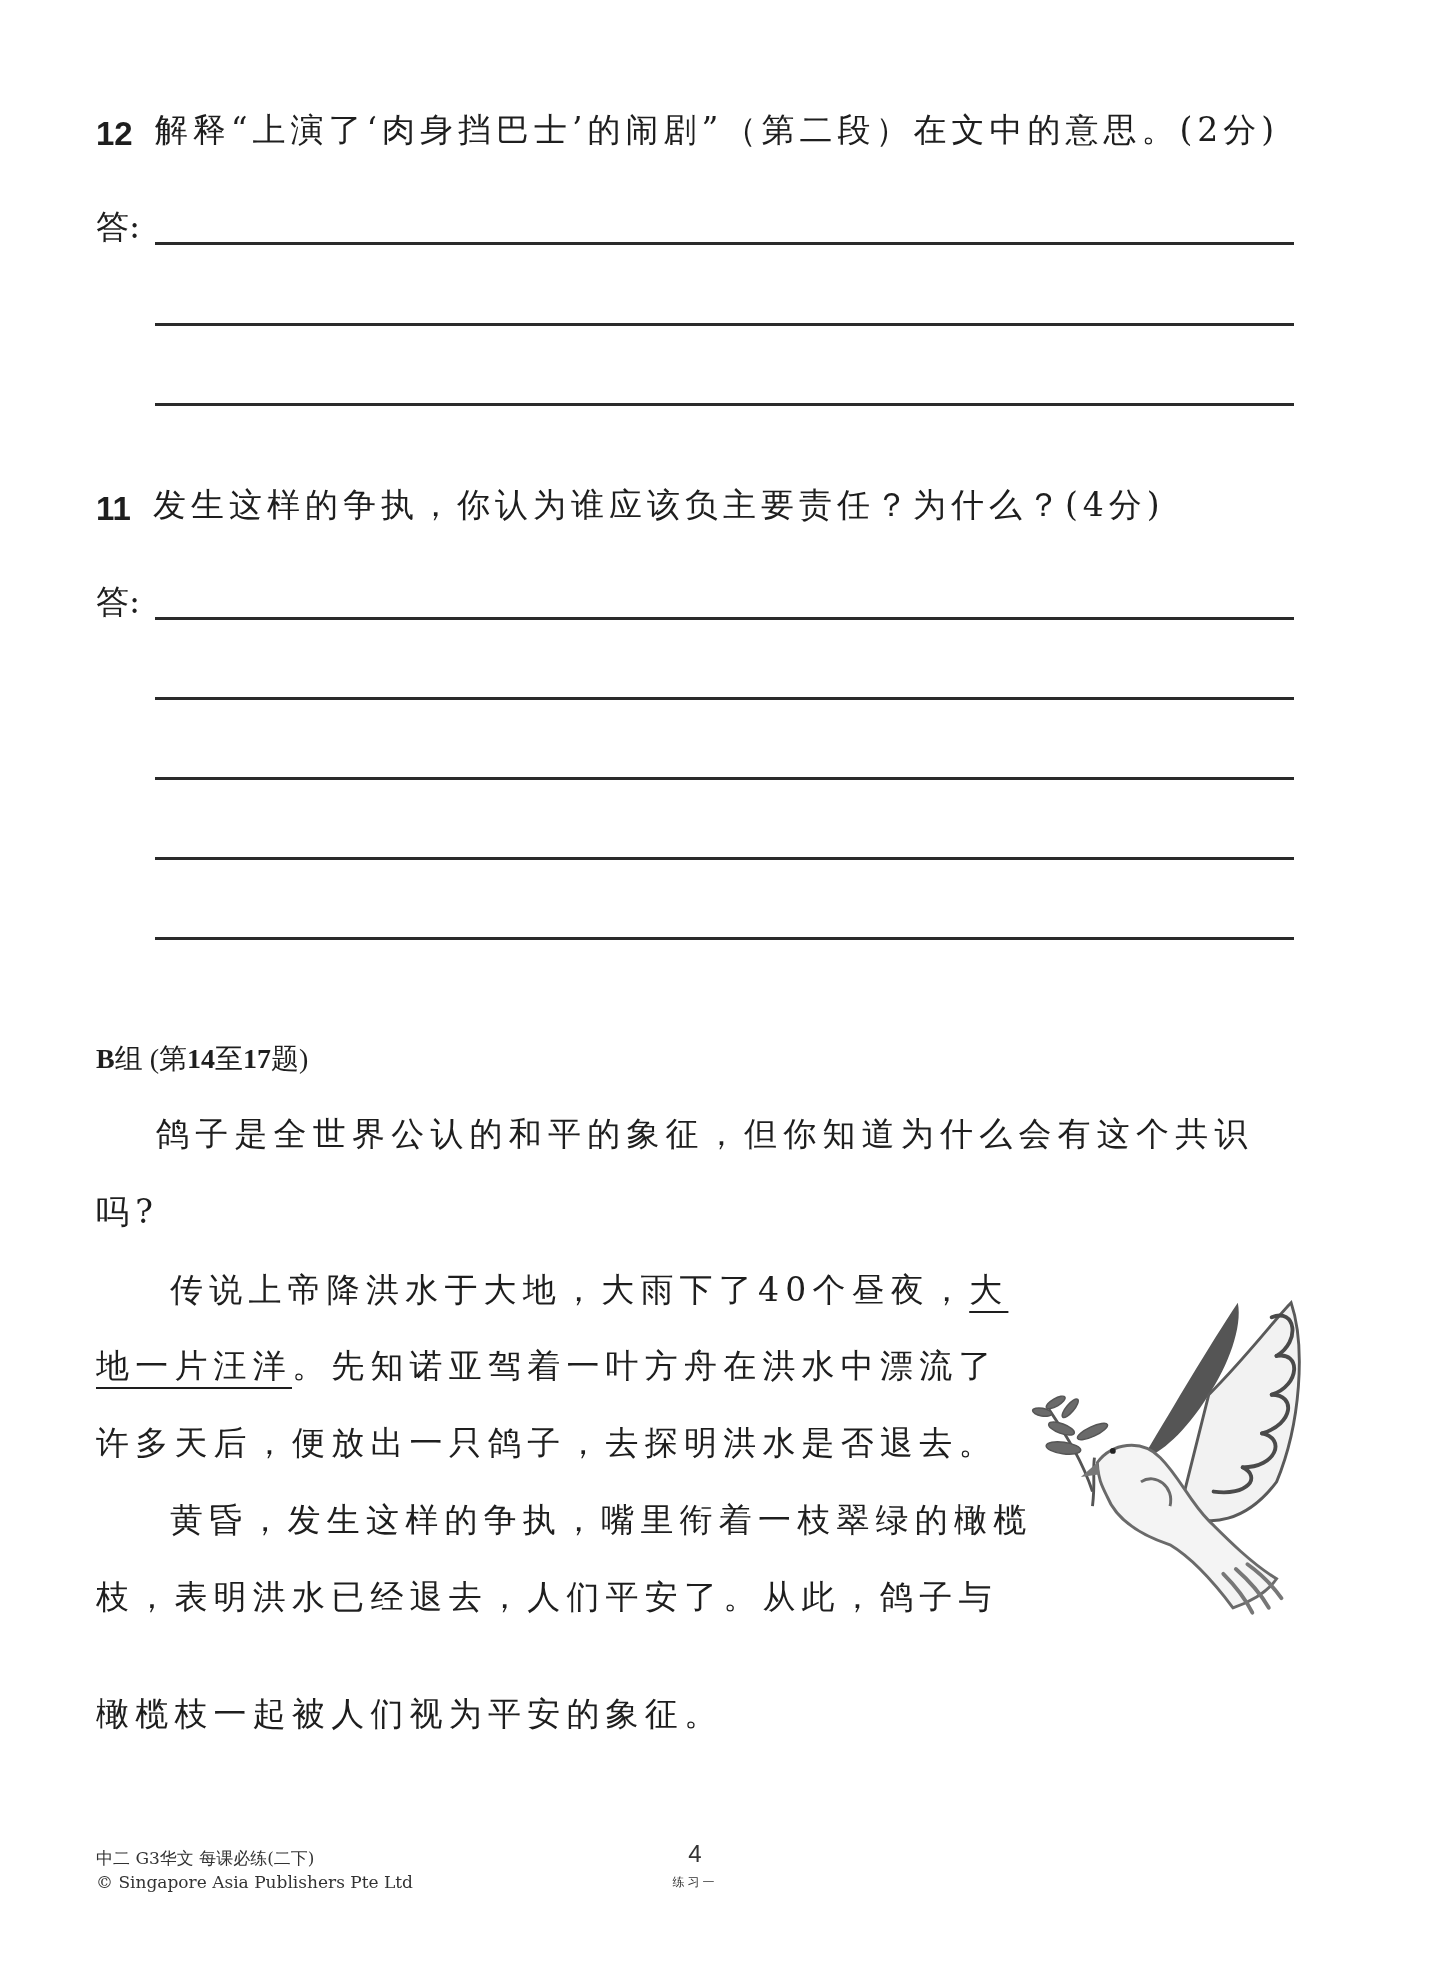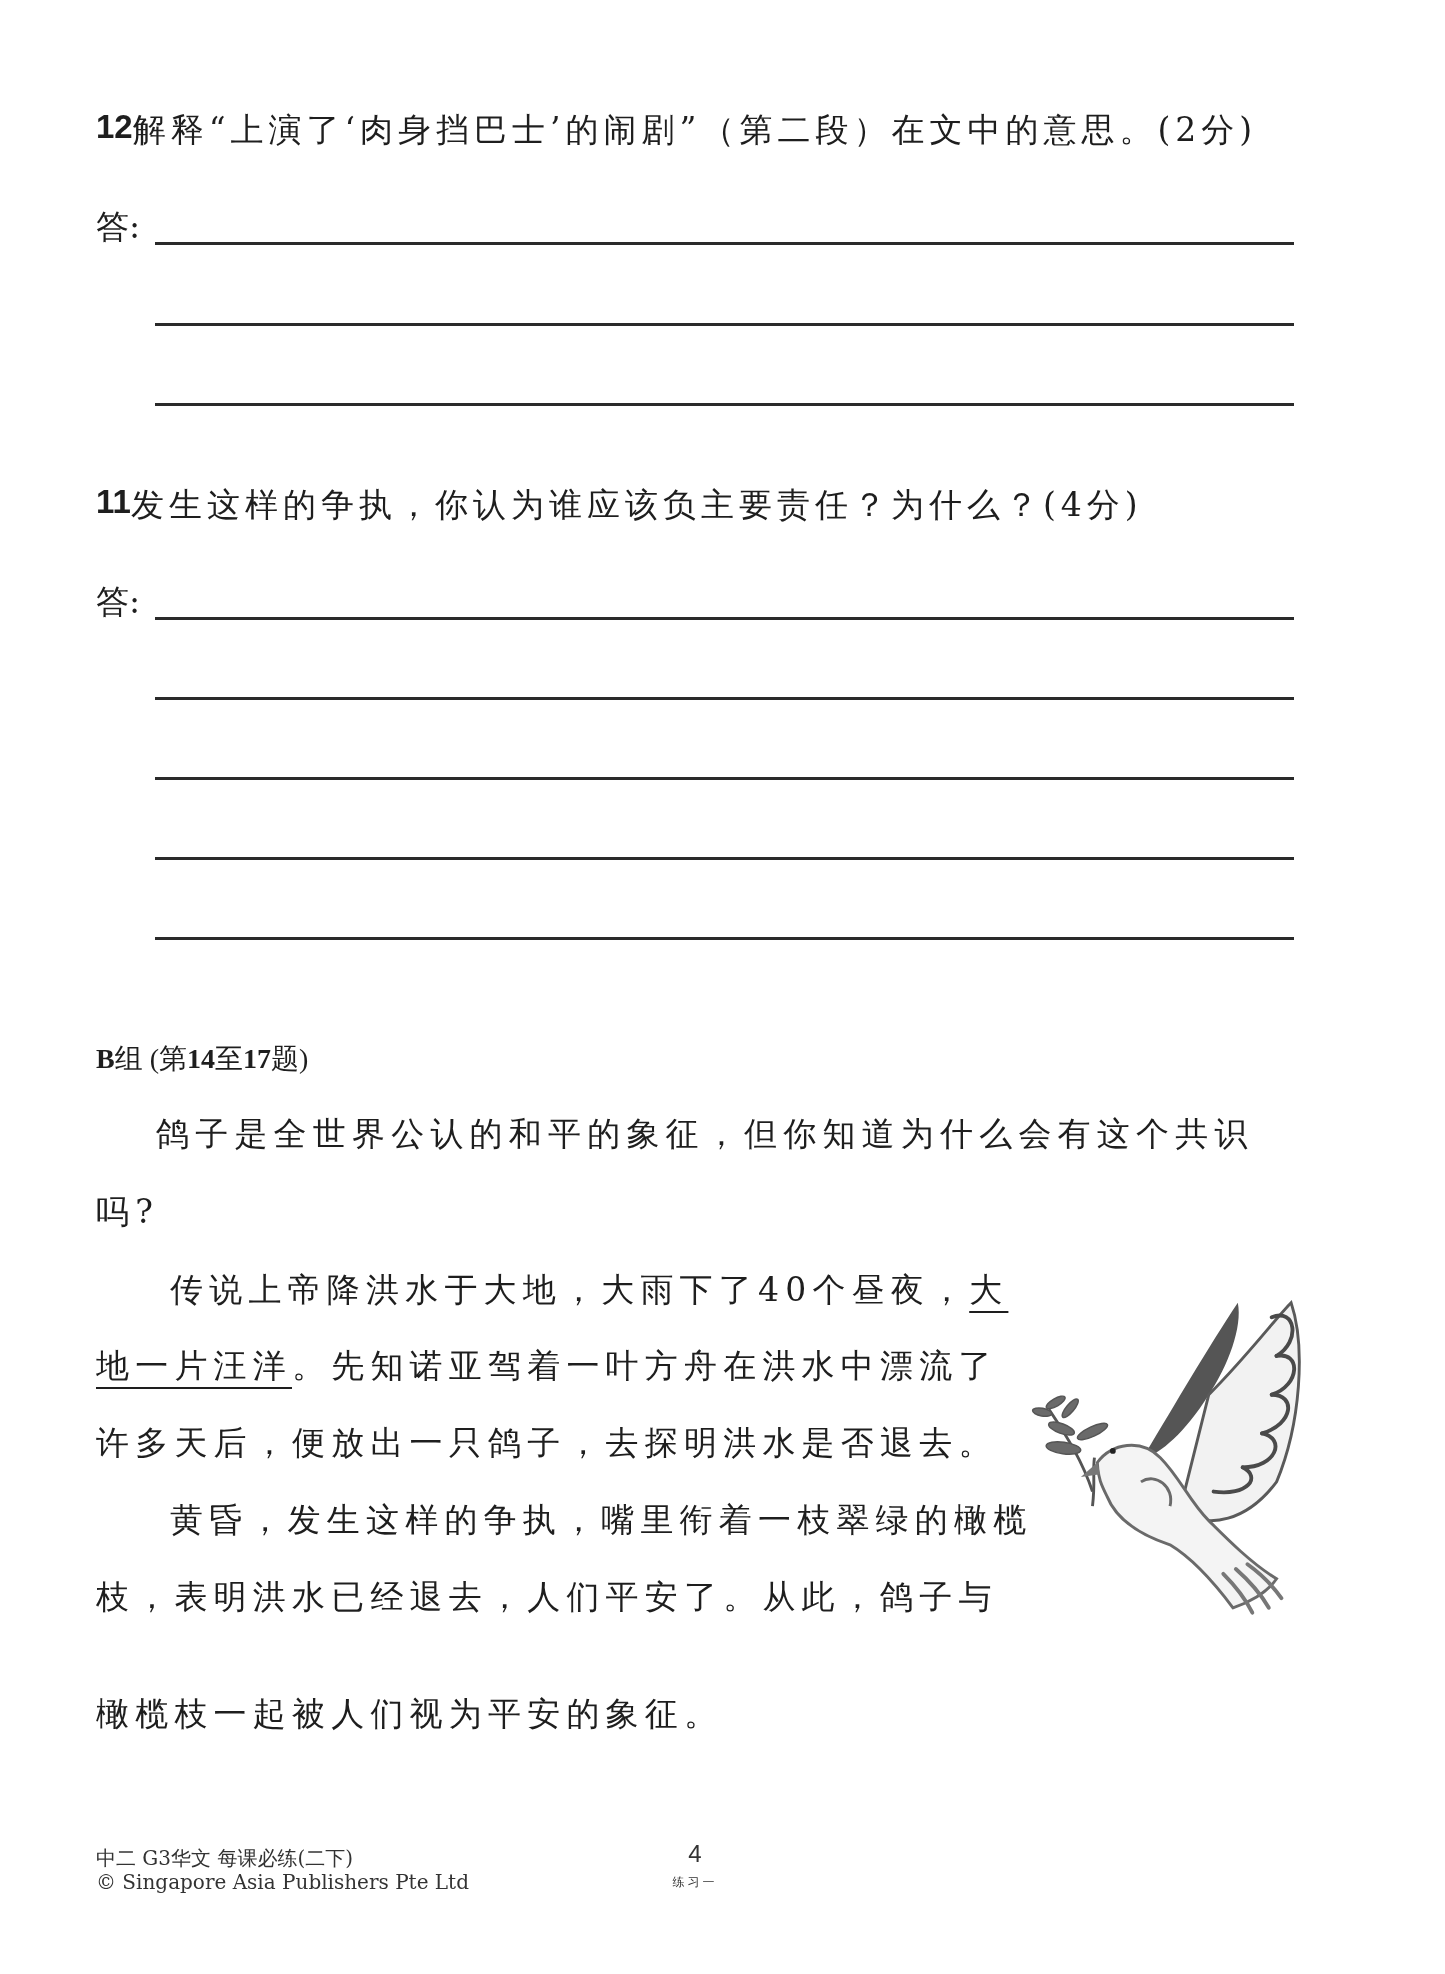--- a/index.html
+++ b/index.html
@@ -1,27 +1,27 @@
 <!DOCTYPE html>
 <html><head>
 <meta charset="utf-8">
 <style>
   html, body { margin:0; padding:0; background:#ffffff; }
   body { width:1445px; height:1974px; position:relative; overflow:hidden;
          font-family: "DejaVu Serif", "Liberation Serif", serif; color:#1e1e1e; }
   .qnum { font-family:"Liberation Sans", "DejaVu Sans", sans-serif; font-weight:bold; font-size:33px; }
   .qtext { font-size:33px; letter-spacing:5px; }
-  .question { position:absolute; left:96px; display:flex; align-items:flex-start; white-space:nowrap; }
+  .question { position:absolute; left:96px; display:flex; align-items:flex-end; gap:22px; white-space:nowrap; }
   .ans-label { position:absolute; left:96px; font-size:33px; }
   .line { position:absolute; left:155px; width:1139px; height:3px; background:#2a2a2a; }
   .section-heading { position:absolute; left:96px; top:1040px; font-family:Liberation Serif, serif; font-size:28px; white-space:nowrap; }
   .section-heading b { font-weight:bold; }
   .para-line { position:absolute; font-size:33px; letter-spacing:6.2px; white-space:nowrap; }
   .ul { text-decoration:underline; text-underline-offset:10px; text-decoration-thickness:2px; }
-  .footer-left { position:absolute; left:96px; top:1846px; font-size:20px; line-height:24px; color:#333; }
+  .footer-left { position:absolute; left:96px; top:1846px; font-size:17px; line-height:24px; color:#333; }
   .footer-center { position:absolute; left:640px; width:110px; top:1840px; text-align:center; color:#333; }
   .page-num { font-family:"Liberation Sans","DejaVu Sans",sans-serif; font-size:24px; line-height:28px; }
   .exercise { font-size:12px; letter-spacing:3px; margin-top:6px; }
   .dove { position:absolute; left:1015px; top:1285px; width:310px; height:355px; }
 </style>
 </head>
 <body>
 
 <div class="question" style="top:108px;">
   <span class="qnum">12</span>

